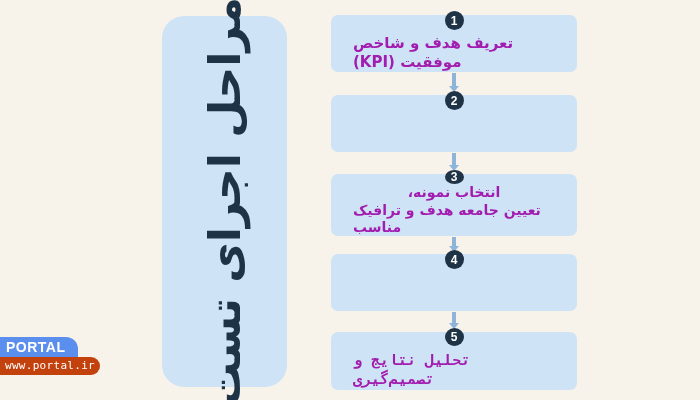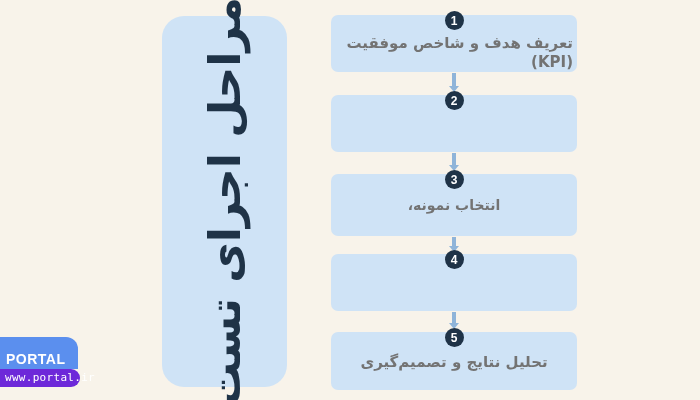--- a/index.html
+++ b/index.html
@@ -41,29 +41,29 @@
       background: #1f3347;
       color: #ffffff;
       font-size: 12px;
       font-weight: bold;
       display: flex; align-items: center; justify-content: center;
       margin-top: -4px;
       font-family: "Liberation Sans", sans-serif;
     }
     .step-label {
       direction: rtl;
-      text-align: right;
+      text-align: left;
       font-size: 15px;
       font-weight: bold;
-      color: #737373;
+      color: #a21caf;
       line-height: 19px;
       margin-top: 4px;
-      padding: 0 4px;
+      padding: 0 22px;
     }
-    .step-label.small { font-size: 14px; line-height: 17px; margin-top: 8px; }
+    .step-label.small { font-size: 14px; line-height: 17px; margin-top: 0; }
     .arrow {
       position: absolute;
       left: 449px;
       width: 10px;
     }
     .arrow .shaft {
       position: absolute; left: 3px; top: 0;
       width: 4px; background: #8fb4d9;
     }
     .arrow .head {
@@ -77,34 +77,34 @@
       position: absolute; left: 0; top: 337px;
     }
     .brand-name {
       display: inline-block;
       background: #5b8fee;
       color: #ffffff;
       font-family: "Liberation Sans", sans-serif;
       font-weight: bold;
       font-size: 14px;
       line-height: 20px;
-      padding: 12px 12px 0 6px;
+      padding: 0 12px 0 6px;
       border-radius: 0 12px 0 0;
       letter-spacing: 0.5px;
     }
     .brand-url {
       display: block;
-      background: #6d28d9;
+      background: #c2410c;
       color: #ffffff;
       font-family: "DejaVu Sans Mono", monospace;
       font-size: 11px;
       line-height: 18px;
       padding: 0 8px 0 5px;
       border-radius: 0 10px 10px 0;
-      width: 80px;
+      width: 100px;
       letter-spacing: 0.3px;
     }
   </style>
 </head>
 <body>
 
 <div class="title-panel">
   <div class="title-text">مراحل اجرای تست</div>
 </div>
 
@@ -123,37 +123,38 @@
 </div>
 
 <div class="arrow" style="top:153px;height:20px;">
   <div class="shaft" style="height:13px;"></div>
   <div class="head" style="top:12px;"></div>
 </div>
 
 <div class="step-box" style="top:174px;height:62px;">
   <div class="badge">3</div>
   <div class="step-label small">انتخاب نمونه،</div>
+  <div class="step-label small" style="margin-top:1px;">تعیین جامعه هدف و ترافیک مناسب</div>
 </div>
 
 <div class="arrow" style="top:237px;height:16px;">
   <div class="shaft" style="height:10px;"></div>
   <div class="head" style="top:9px;"></div>
 </div>
 
 <div class="step-box" style="top:254px;height:57px;">
   <div class="badge">4</div>
 </div>
 
 <div class="arrow" style="top:312px;height:19px;">
   <div class="shaft" style="height:12px;"></div>
   <div class="head" style="top:11px;"></div>
 </div>
 
 <div class="step-box" style="top:332px;height:58px;">
   <div class="badge">5</div>
-  <div class="step-label" style="margin-top:6px;">تحلیل نتایج و تصمیم‌گیری</div>
+  <div class="step-label" style="margin-top:6px;font-family:Liberation Mono, monospace;">تحلیل نتایج و تصمیم‌گیری</div>
 </div>
 
 <div class="brand">
   <div class="brand-name">PORTAL</div>
   <div class="brand-url">www.portal.ir</div>
 </div>
 
 </body></html>

